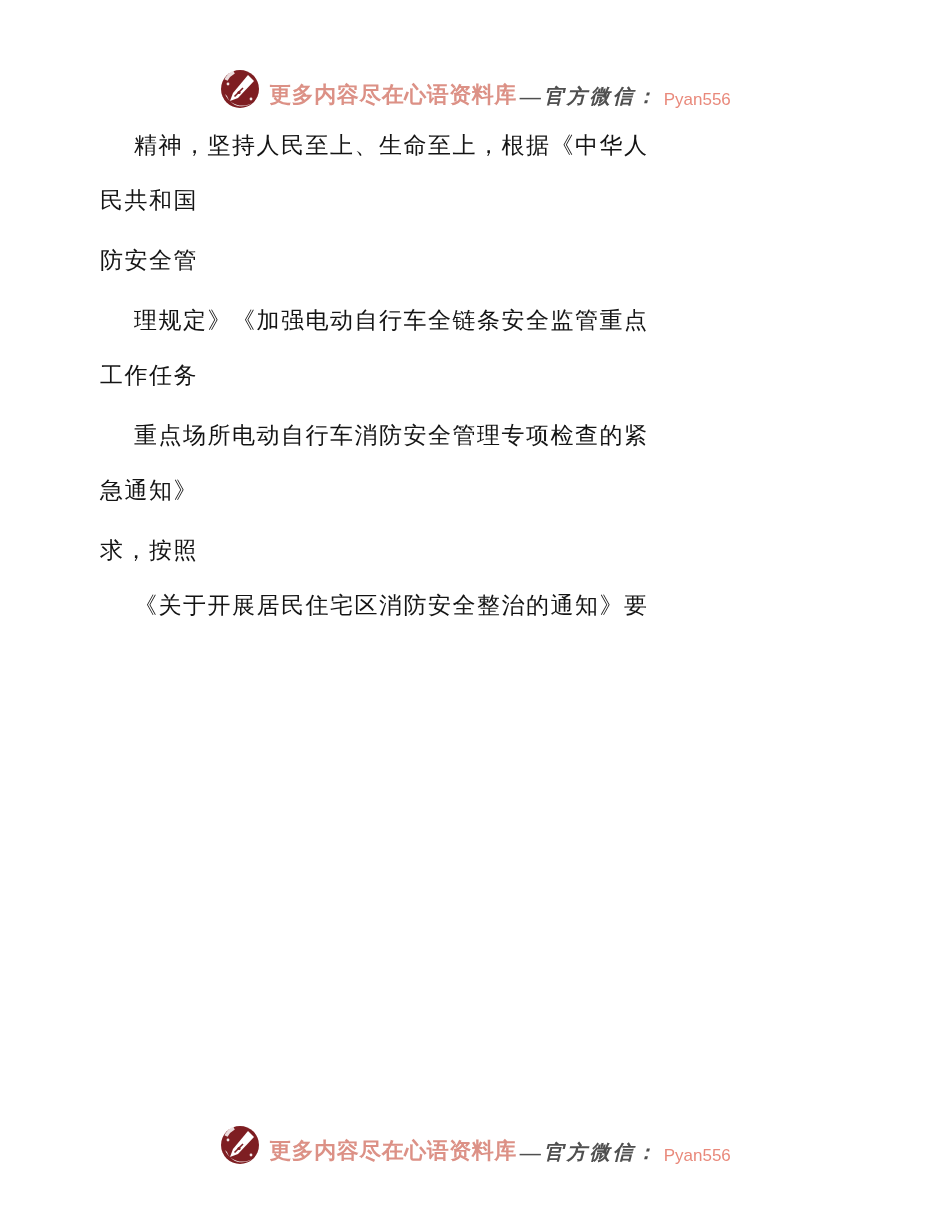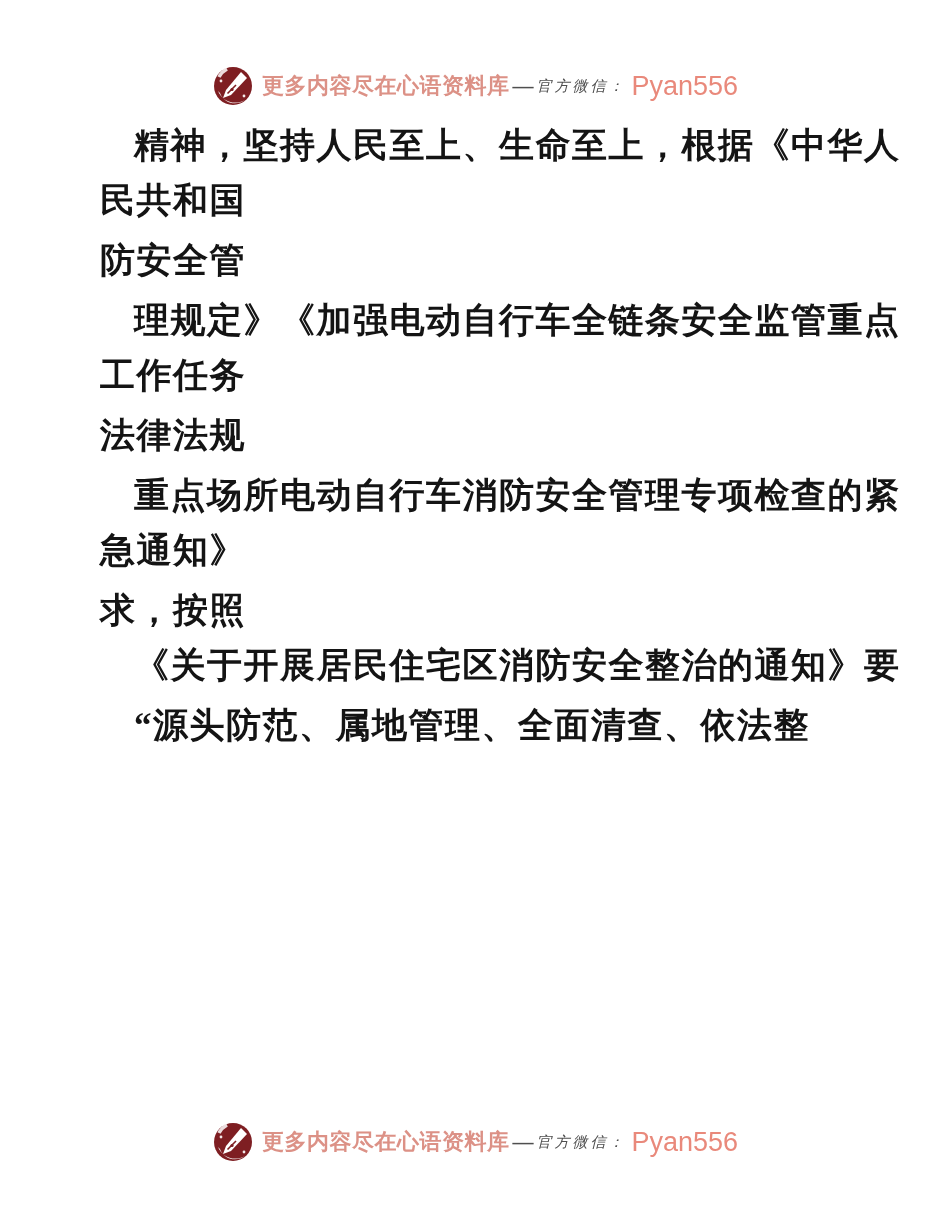--- a/index.html
+++ b/index.html
@@ -9,21 +9,21 @@
     height: 1230px;
     background: #ffffff;
     position: relative;
     overflow: hidden;
     font-family: "Liberation Serif", serif;
   }
 
   
   .wm {
     display: flex;
-    align-items: center;
+    align-items: flex-end;
     justify-content: center;
     gap: 3px;
     height: 48px;
     width: 100%;
   }
   .wm-header { position: absolute; top: 62px; left: 0; }
   .wm-footer { position: absolute; top: 1118px; left: 0; }
   .wm-logo { display: inline-flex; align-items: center; margin-right: 5px; }
   .wm-brand {
     color: var(--brand-color, #dc9186);
@@ -33,51 +33,51 @@
     font-family: "Liberation Serif", serif;
     white-space: nowrap;
   }
   .wm-sep {
     color: var(--label-color, #4f4f4f);
     font-size: 21px;
     font-weight: bold;
   }
   .wm-label {
     color: var(--label-color, #4f4f4f);
-    font-size: 15px;
+    font-size: 20px;
     font-style: italic;
-    font-weight: normal;
+    font-weight: bold;
     letter-spacing: 3px;
     font-family: "Liberation Serif", serif;
     white-space: nowrap;
   }
   .wm-id {
     color: var(--id-color, #e9897b);
-    font-size: 27px;
+    font-size: 17px;
     font-family: "Liberation Sans", sans-serif;
     margin-left: 2px;
     white-space: nowrap;
   }
 
   
   .doc {
     position: absolute;
     top: 118px;
     left: 100px;
     right: 90px;
   }
   .para {
     margin: 0 0 5px 0;
     padding: 0;
     color: var(--text-color, #141414);
-    font-size: 35px;
+    font-size: 23px;
     line-height: 55px;
     letter-spacing: 1.5px;
     font-family: "Liberation Serif", serif;
-    font-weight: 700;
+    font-weight: 400;
   }
   .ln { display: block; white-space: nowrap; }
   .l1 { text-indent: 34px; }
 </style>
 </head>
 <body style="--brand-color: #dc9186; --label-color: #4f4f4f; --id-color: #e9897b; --text-color: #141414;">
 
 <div class="wm wm-header">
   <span class="wm-logo">
     <svg width="42" height="42" viewBox="0 0 42 42" aria-hidden="true">
@@ -103,32 +103,30 @@
       <span class="ln l2">民共和国</span>
     </p>
     <p class="para">
       <span class="ln l2">防安全管</span>
     </p>
     <p class="para">
       <span class="ln l1">理规定》《加强电动自行车全链条安全监管重点</span>
       <span class="ln l2">工作任务</span>
     </p>
     <p class="para">
-      <span class="ln l2">法律法规</span>
     </p>
     <p class="para">
       <span class="ln l1">重点场所电动自行车消防安全管理专项检查的紧</span>
       <span class="ln l2">急通知》</span>
     </p>
     <p class="para">
       <span class="ln l2">求，按照</span>
       <span class="ln l1">《关于开展居民住宅区消防安全整治的通知》要</span>
     </p>
     <p class="para">
-      <span class="ln l1">“源头防范、属地管理、全面清查、依法整</span>
     </p>
   </div>
 
 <div class="wm wm-footer">
   <span class="wm-logo">
     <svg width="42" height="42" viewBox="0 0 42 42" aria-hidden="true">
       <path d="M21 2 A19 19 0 1 0 21 40 A19 19 0 1 0 21 2 Z" fill="#7e1e22"></path>
       <path d="M7 12 A19 19 0 0 1 15 4" stroke="#ffffff" stroke-width="3.5" fill="none" opacity="0.85"></path>
       <path d="M6 26 C10 36 22 41 33 35 C25 41 12 39 8 28 Z" fill="#ffffff" opacity="0.9"></path>
       <path d="M29 7 L35 13 L19 30 L11 33 L14 25 Z" fill="#ffffff"></path>

